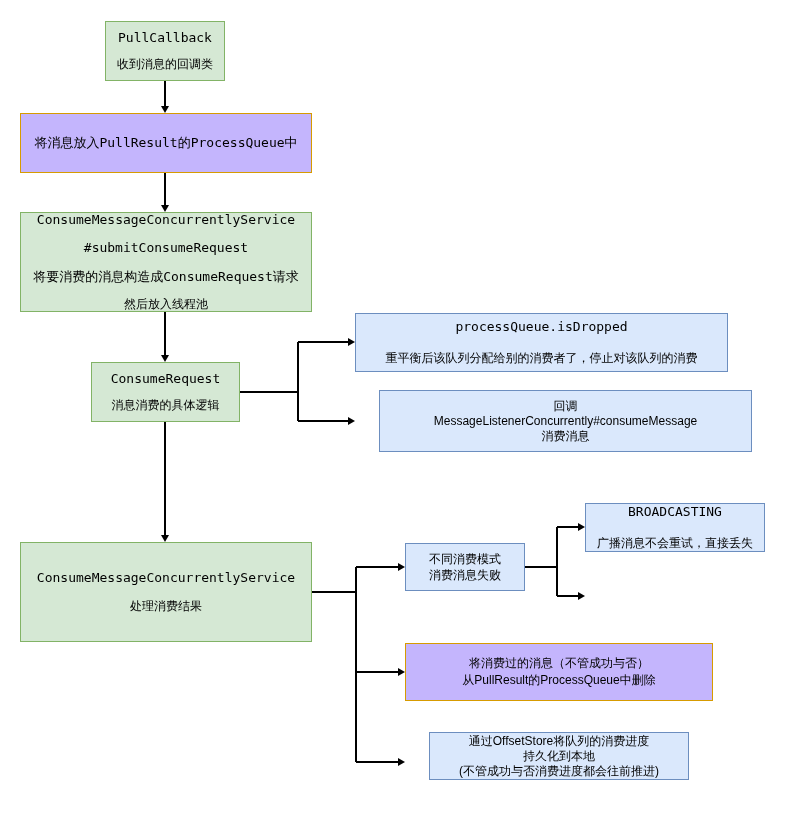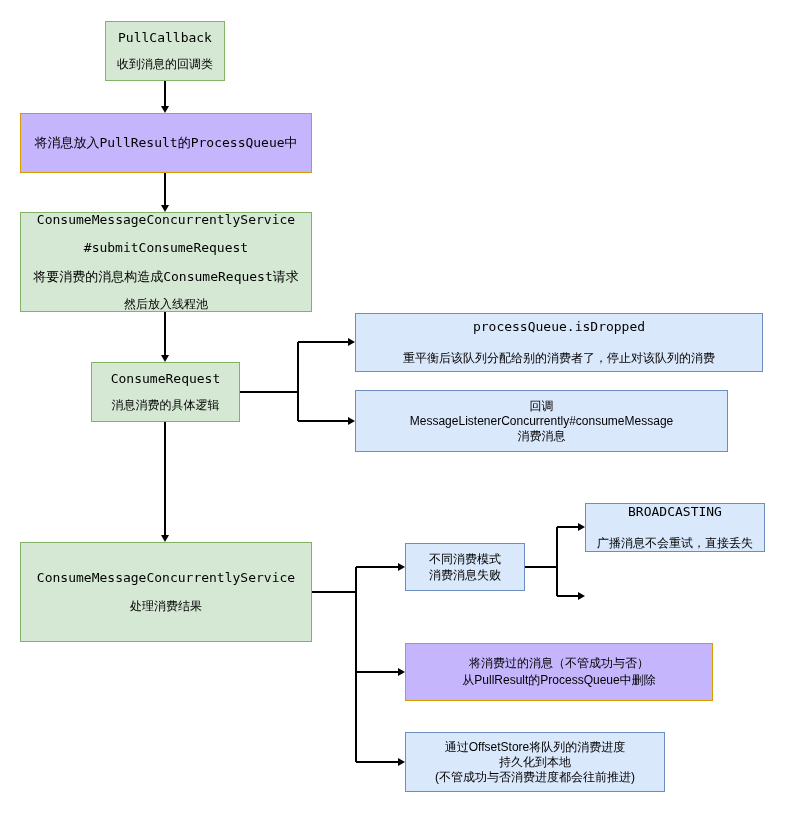--- a/index.html
+++ b/index.html
@@ -15,21 +15,21 @@
   .node{
     position:absolute;box-sizing:border-box;
     display:flex;flex-direction:column;
     align-items:center;justify-content:center;
     text-align:center;line-height:1.25;
   }
   .green {background:#d5e8d4;border:1px solid #82b366;}
   .orange{background:#c4b5fd;border:1px solid #d79b00;}
   .blue  {background:#dae8fc;border:1px solid #6c8ebf;}
   .mono{font-family:"DejaVu Sans Mono","Liberation Mono",monospace;font-size:13px;}
-  .tight{line-height:15px;}
+  .tight{line-height:15px;margin-left:24px;}
   .hline,.vline{position:absolute;background:#000000;}
   .hline{height:1.5px;}
   .vline{width:1.5px;}
   .arr-r{position:absolute;width:0;height:0;
     border-top:4px solid transparent;border-bottom:4px solid transparent;
     border-left:7px solid #000000;}
   .arr-d{position:absolute;width:0;height:0;
     border-left:4px solid transparent;border-right:4px solid transparent;
     border-top:7px solid #000000;}
 </style>
@@ -52,21 +52,21 @@
     <span class="mono">#submitConsumeRequest</span>
     <span class="mono">将要消费的消息构造成ConsumeRequest请求</span>
     <span>然后放入线程池</span>
   </div>
 
   <div class="node green" style="left:91px;top:362px;width:149px;height:60px;gap:10px;">
     <span class="mono">ConsumeRequest</span>
     <span>消息消费的具体逻辑</span>
   </div>
 
-  <div class="node blue" style="left:355px;top:313px;width:408px;height:59px;gap:15px;">
+  <div class="node blue" style="left:355px;top:313px;width:373px;height:59px;gap:15px;">
     <span class="mono">processQueue.isDropped</span>
     <span>重平衡后该队列分配给别的消费者了，停止对该队列的消费</span>
   </div>
 
   <div class="node blue tight" style="left:355px;top:390px;width:373px;height:62px;">
     <span>回调</span>
     <span>MessageListenerConcurrently#consumeMessage</span>
     <span>消费消息</span>
   </div>
 
@@ -84,21 +84,21 @@
     <span class="mono">BROADCASTING</span>
     <span>广播消息不会重试，直接丢失</span>
   </div>
 
 
   <div class="node orange" style="left:405px;top:643px;width:308px;height:58px;line-height:17px;">
     <span>将消费过的消息（不管成功与否）</span>
     <span>从PullResult的ProcessQueue中删除</span>
   </div>
 
-  <div class="node blue tight" style="left:405px;top:732px;width:260px;height:60px;">
+  <div class="node blue tight" style="left:405px;top:732px;width:260px;height:48px;">
     <span>通过OffsetStore将队列的消费进度</span>
     <span>持久化到本地</span>
     <span>(不管成功与否消费进度都会往前推进)</span>
   </div>
 
   <div class="vline" style="left:164.25px;top:81px;height:25px;"></div>
   <div class="arr-d" style="left:161px;top:106px;"></div>
 
   <div class="vline" style="left:164.25px;top:173px;height:32px;"></div>
   <div class="arr-d" style="left:161px;top:205px;"></div>

